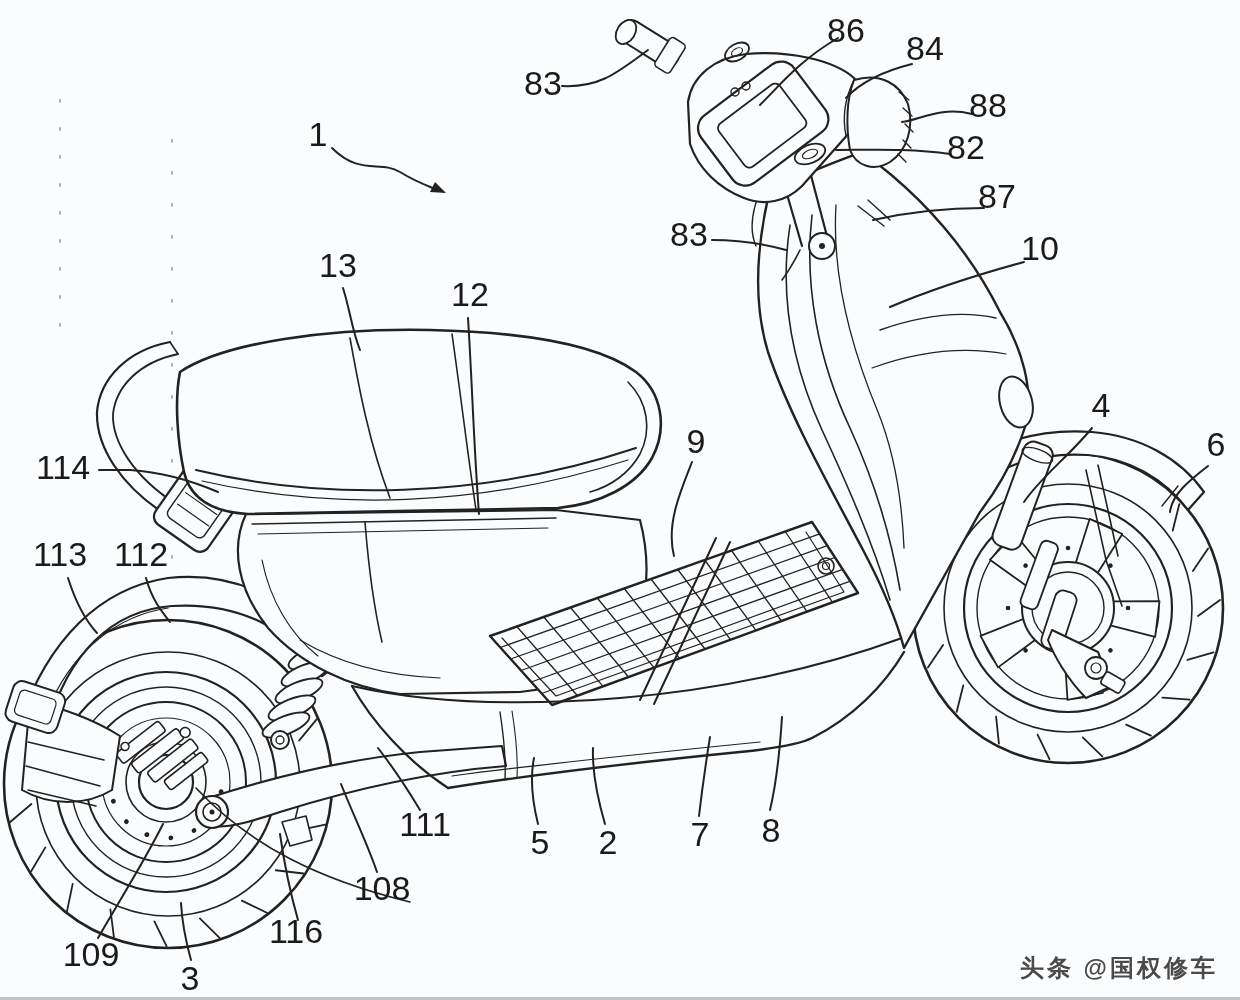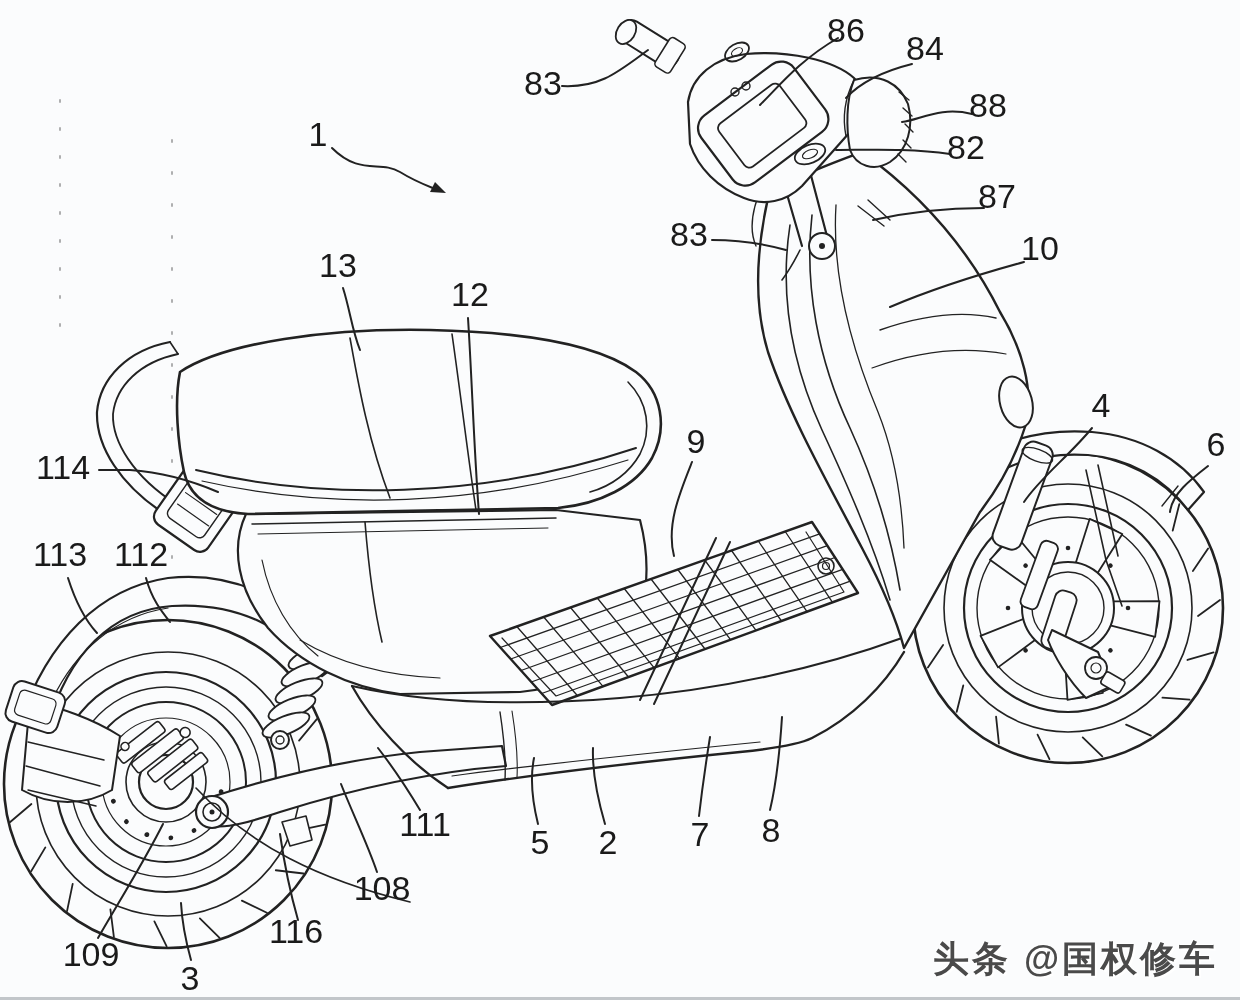--- a/index.html
+++ b/index.html
@@ -5,21 +5,21 @@
   html,body{margin:0;padding:0;background:#e8e8e8;}
   #stage{position:relative;width:1240px;height:1000px;background:#fbfcfd;overflow:hidden;
          font-family:"Liberation Sans",sans-serif;}
   #drawing{position:absolute;left:0;top:0;}
   
   svg .ink *{stroke:#222;fill:none;stroke-linecap:round;stroke-linejoin:round;}
   svg .ink .paper{fill:#fbfcfd;}
   svg .ink .solid{fill:#222;stroke:none;}
   svg text.ref{font-family:"Liberation Sans",sans-serif;font-size:34px;fill:#1a1a1a;
                text-anchor:middle;stroke:none;}
-  #watermark{position:absolute;right:22px;bottom:16px;font-size:36px;font-weight:700;
+  #watermark{position:absolute;right:22px;bottom:16px;font-size:24px;font-weight:700;
              color:#4a4a4a;letter-spacing:3px;
              text-shadow:2px 2px 0 rgba(255,255,255,.95),-1px -1px 0 rgba(255,255,255,.8);}
   #bottom-edge{position:absolute;left:0;bottom:0;width:100%;height:3px;background:#c2c6ca;}
 </style>
 </head>
 <body>
 
 <div id="stage">
 
 <svg id="drawing" width="1240" height="1000" viewBox="0 0 1240 1000">

